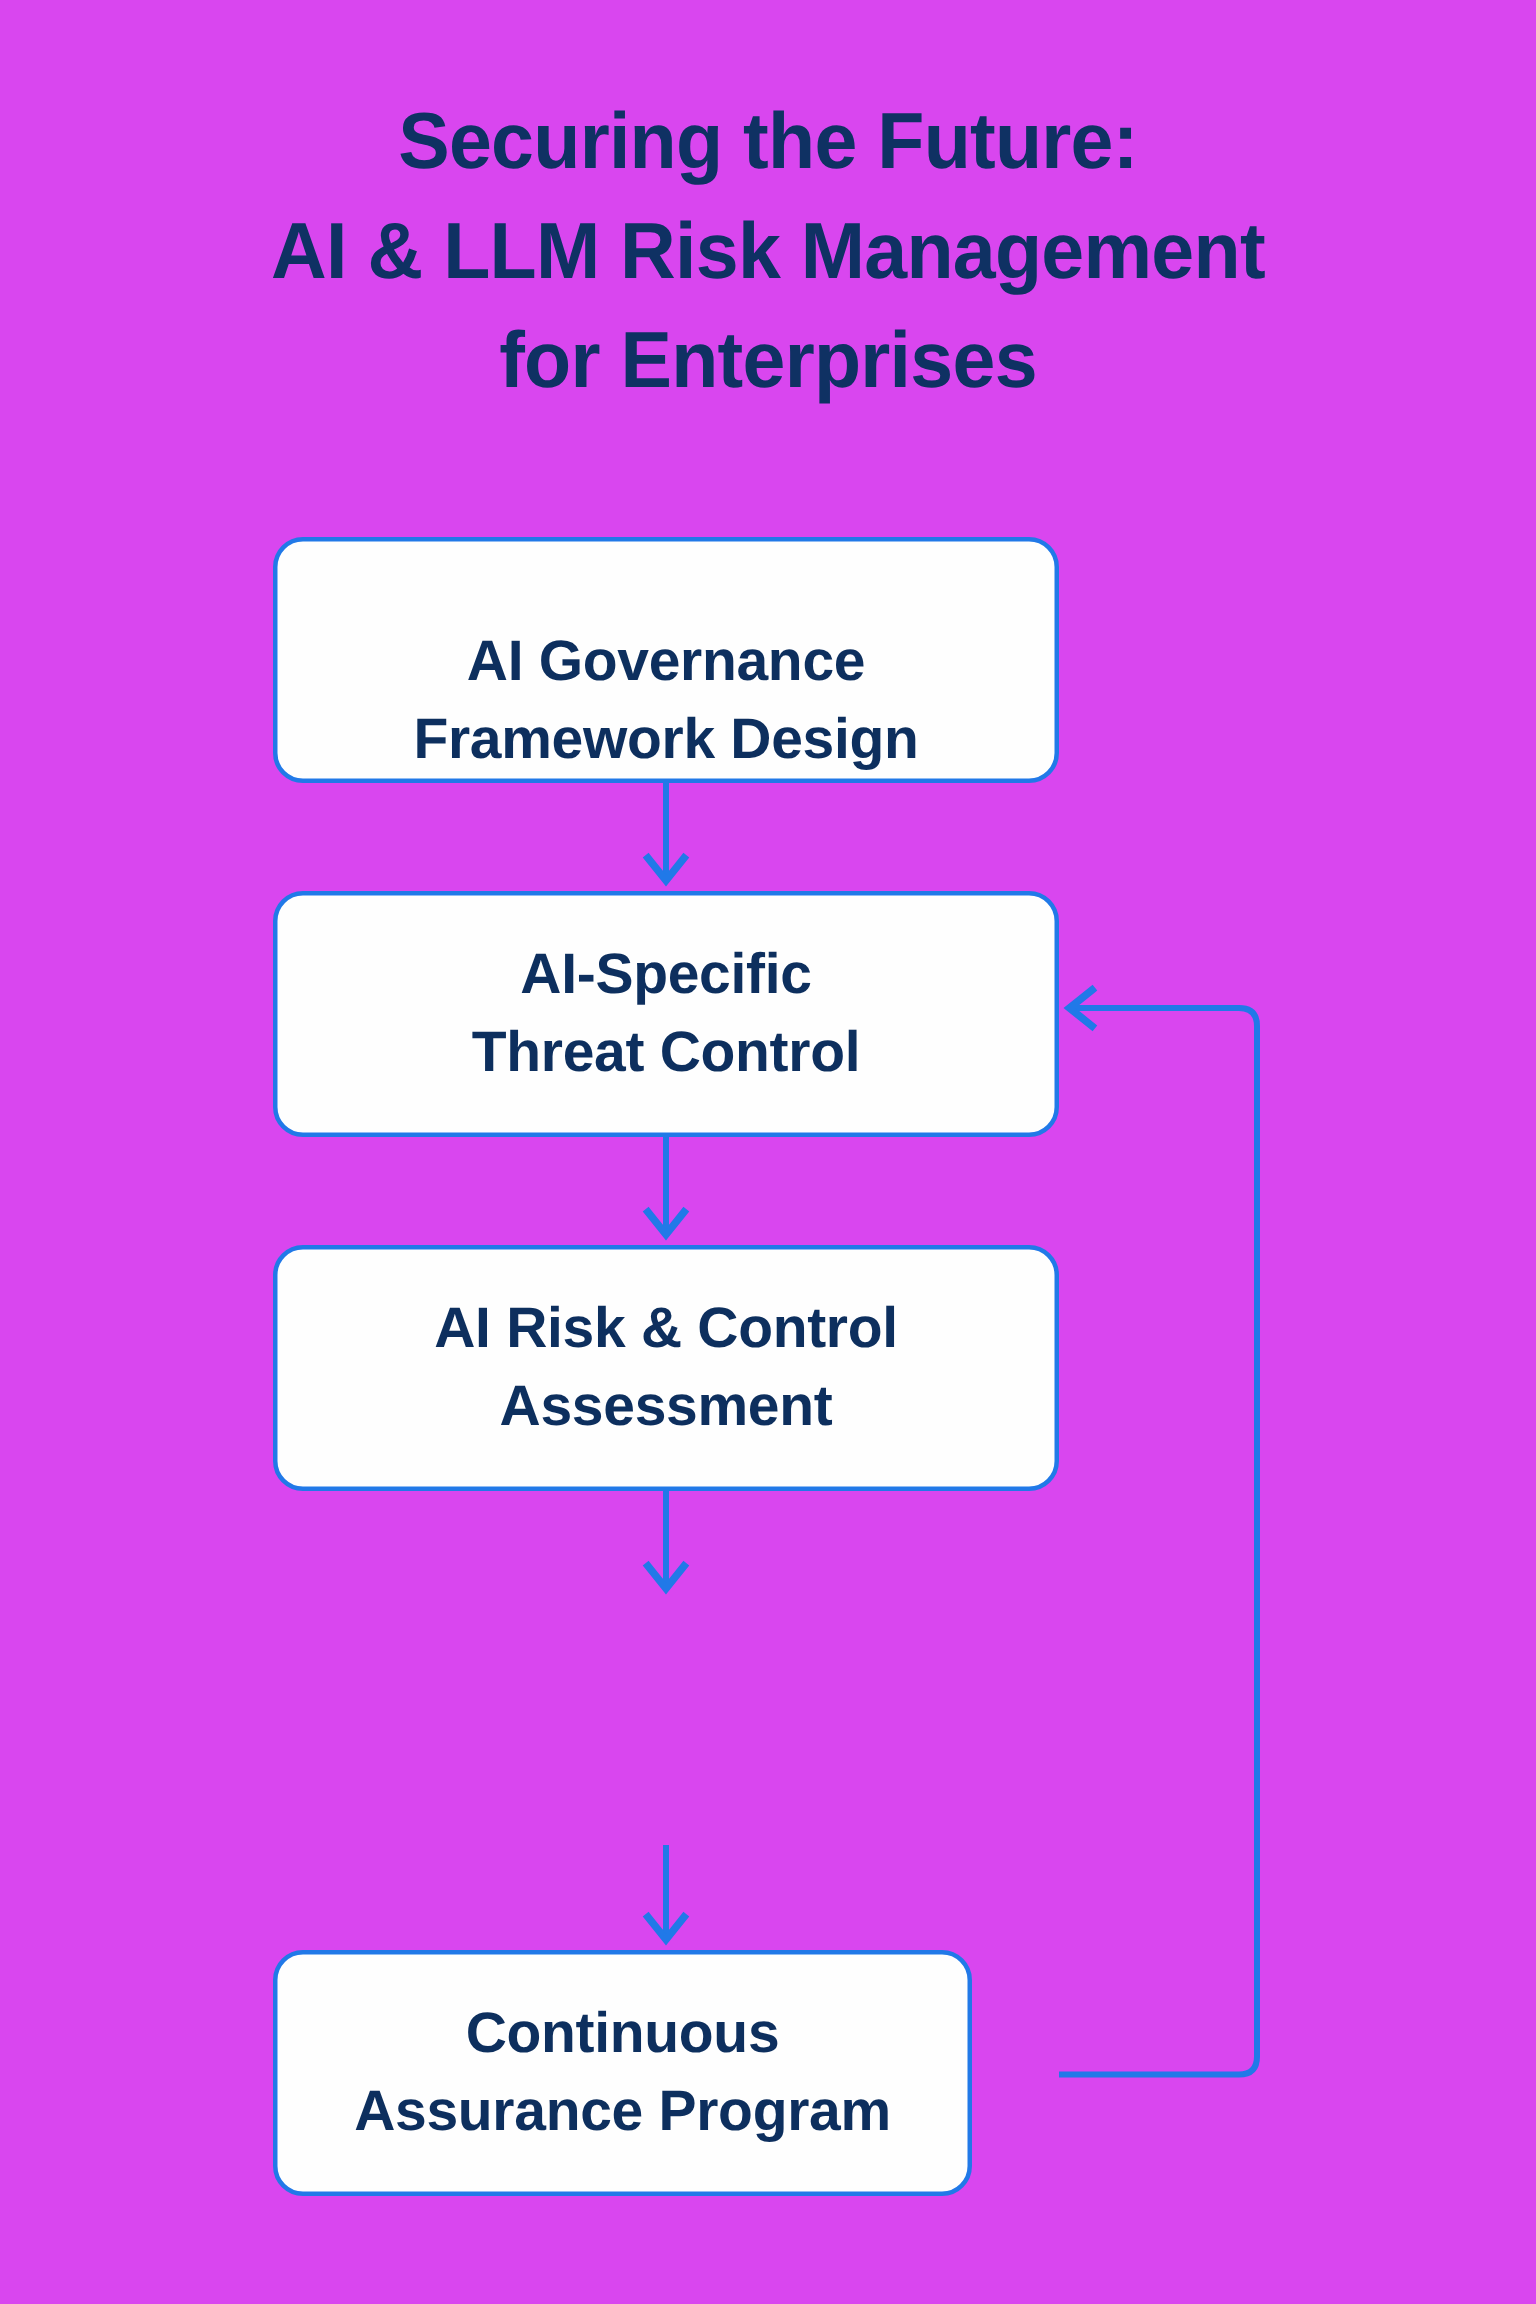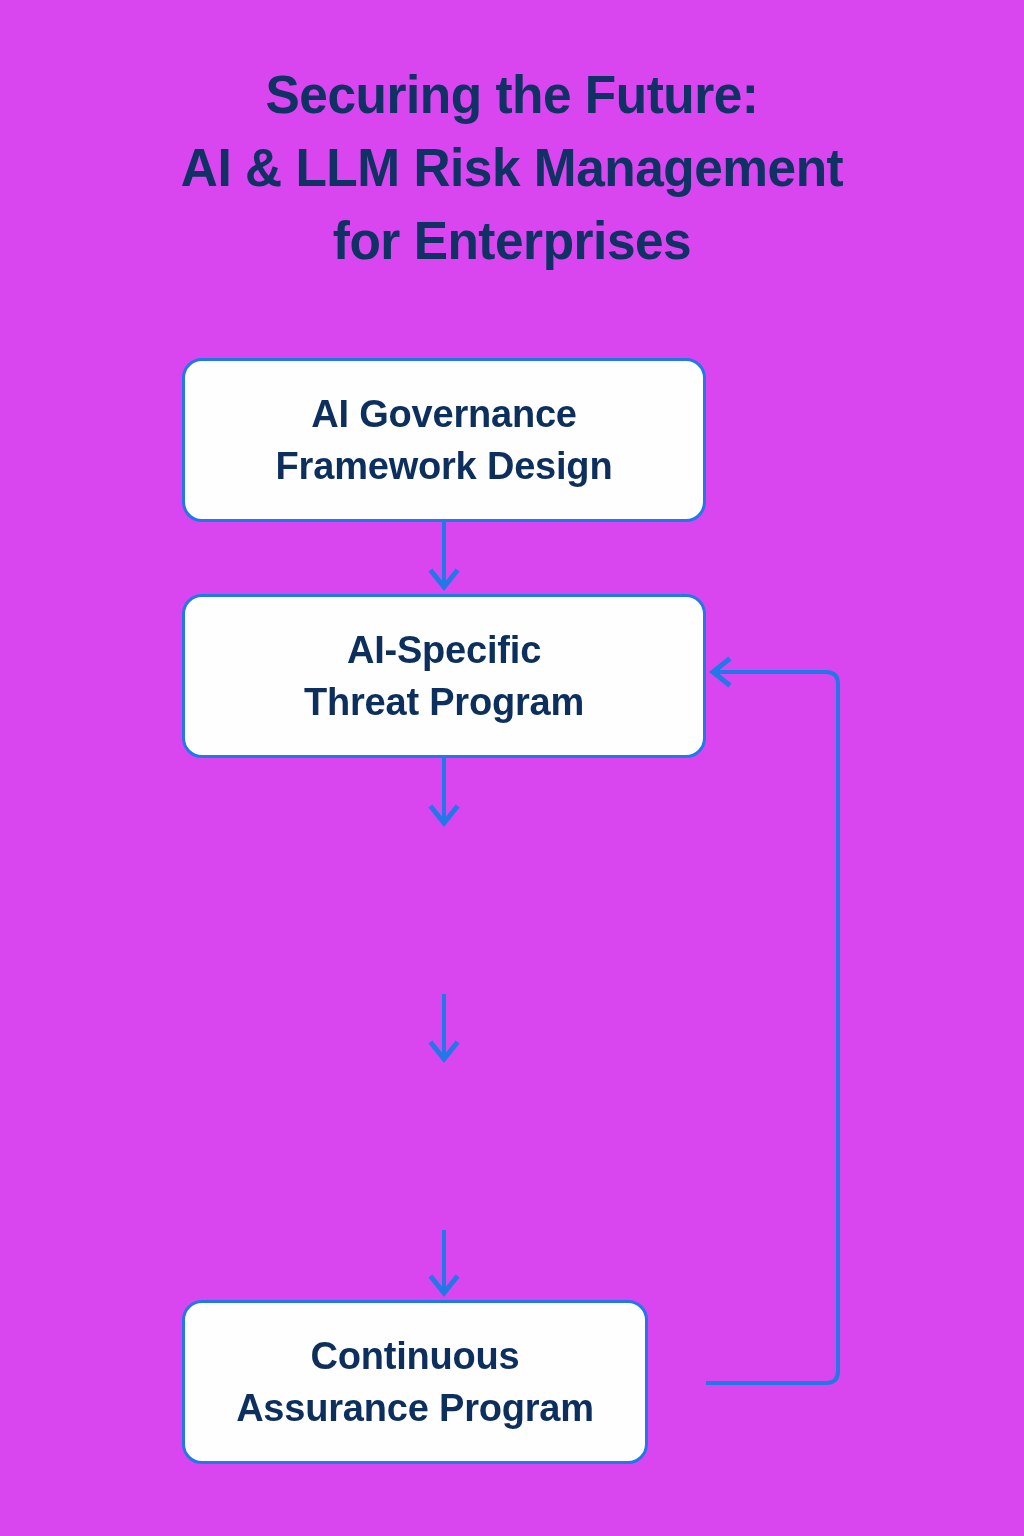--- a/index.html
+++ b/index.html
@@ -63,21 +63,21 @@
     font-family: "Liberation Sans", sans-serif;
     font-weight: 700;
     font-size: 38px;
     line-height: 52px;
     letter-spacing: -0.2px;
     white-space: pre-line;
     padding: 0 12px;
   }
 
   
-  #node-1 { left: 182px; top: 358px;  width: 524px; height: 164px; }
+  #node-1 { left: 182px; top: 358px;  width: 524px; height: 164px; align-items: flex-end; }
   #node-2 { left: 182px; top: 594px;  width: 524px; height: 164px; }
   #node-3 { left: 182px; top: 830px;  width: 524px; height: 164px; }
   #node-4 { left: 182px; top: 1066px; width: 524px; height: 164px; }
   #node-5 { left: 182px; top: 1300px; width: 466px; height: 164px; }
 
   
   #connectors {
     position: absolute;
     left: 0;
     top: 0;
@@ -115,23 +115,27 @@
 
   <div id="flow">
 
     <div class="node" id="node-1">
       <span class="node-label">AI Governance
 Framework Design</span>
     </div>
 
     <div class="node" id="node-2">
       <span class="node-label">AI-Specific
-Threat Program</span>
+Threat Control</span>
     </div>
 
+    <div class="node" id="node-3">
+      <span class="node-label">AI Risk &amp; Control
+Assessment</span>
+    </div>
 
 
     <div class="node" id="node-5">
       <span class="node-label">Continuous
 Assurance Program</span>
     </div>
 
     <svg id="connectors" viewBox="0 0 1024 1536" width="1024" height="1536">
 
       <g>

